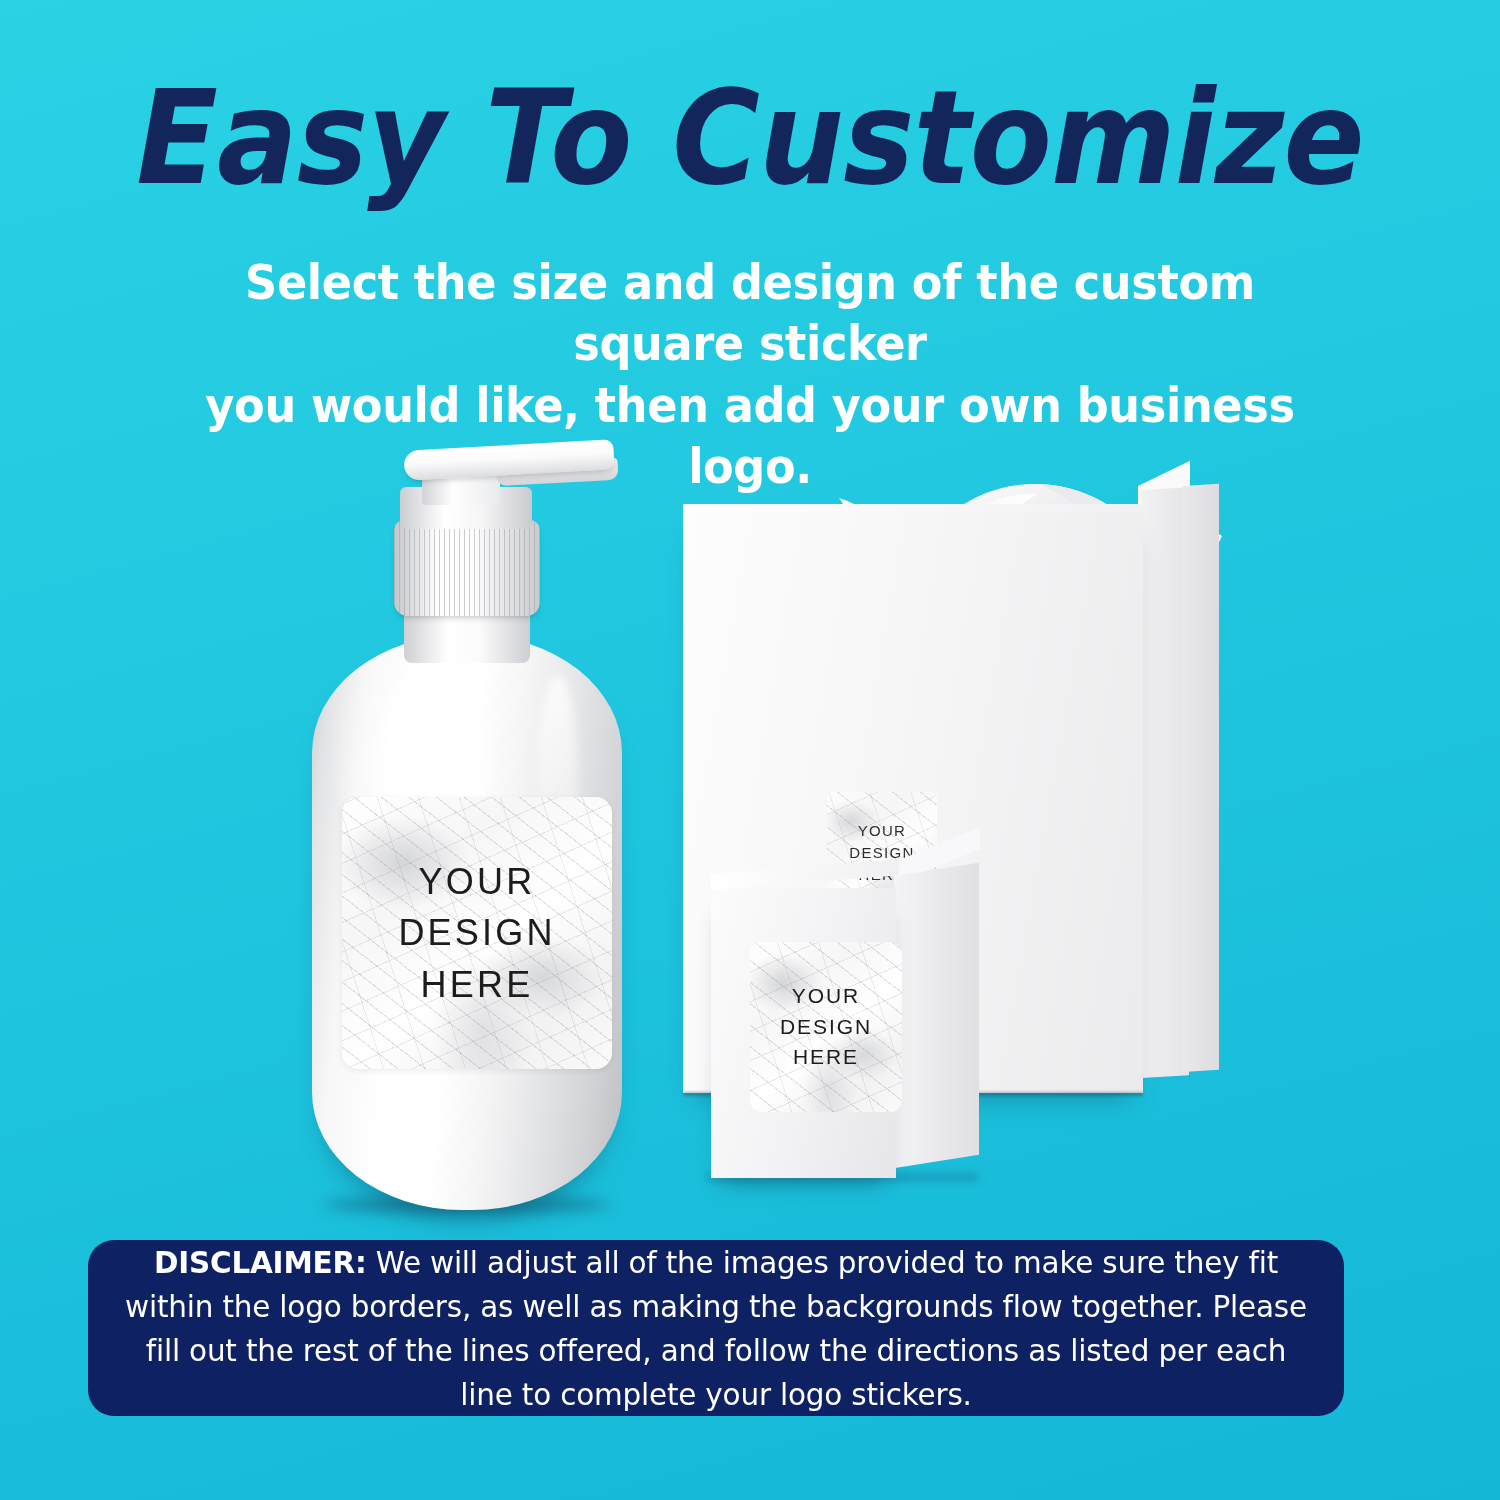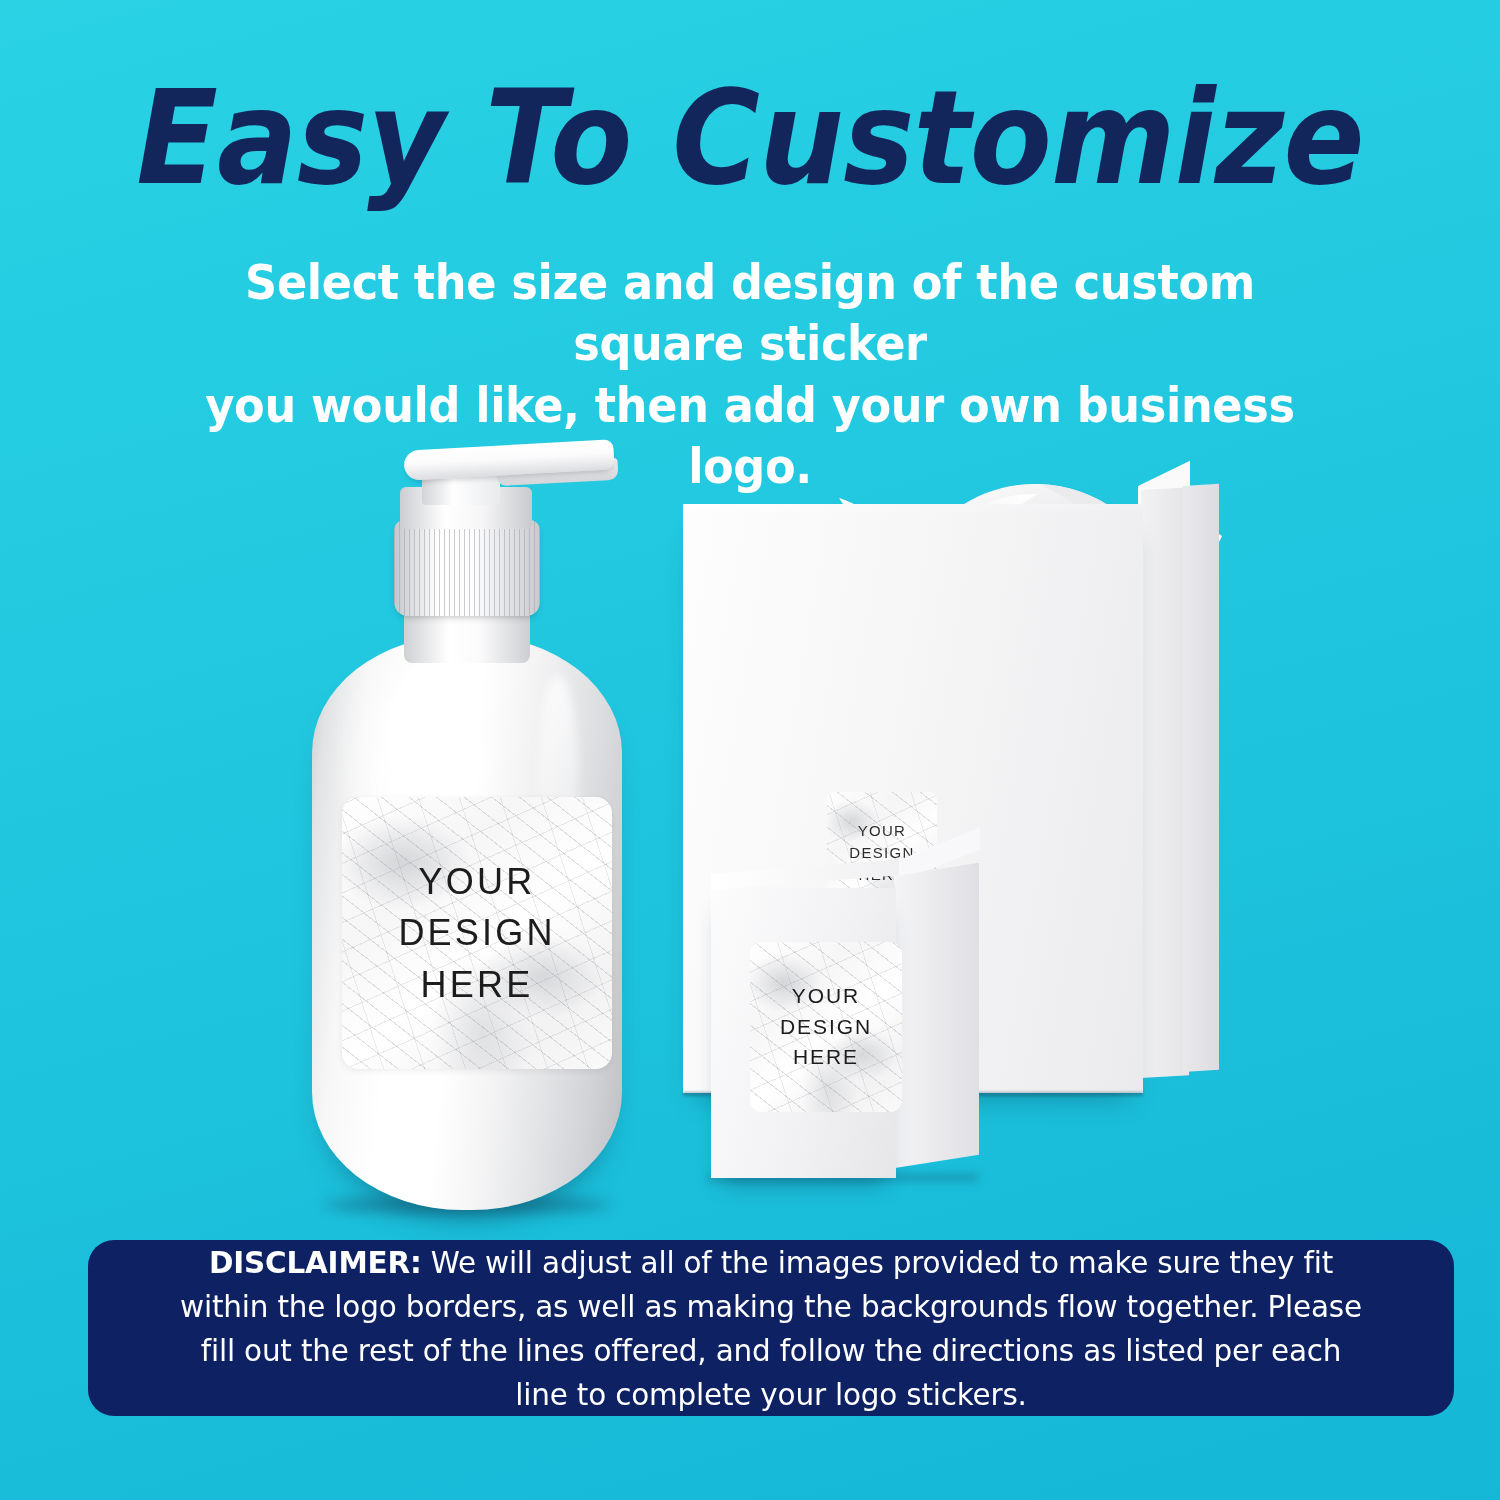--- a/index.html
+++ b/index.html
@@ -213,21 +213,21 @@
   }
   
   .sticker.label-small{
     left:718px;top:54px;width:152px;height:170px;
     border-radius:12px;
     font-size:21px;line-height:1.45;letter-spacing:1.9px;
   }
 
   
   .disclaimer{
-    position:absolute;left:88px;top:1240px;width:1366px;height:176px;
+    position:absolute;left:88px;top:1240px;width:1256px;height:176px;
     background:#0e2263;border-radius:26px;
     display:flex;align-items:center;justify-content:center;
   }
   .disclaimer-text{
     width:1260px;text-align:center;color:#ffffff;
     font-family:"DejaVu Sans", sans-serif;
     font-size:31px;line-height:1.42;font-weight:400;
     transform:scaleX(0.95);letter-spacing:-0.2px;
   }
   .disclaimer-text b{font-weight:700;}

